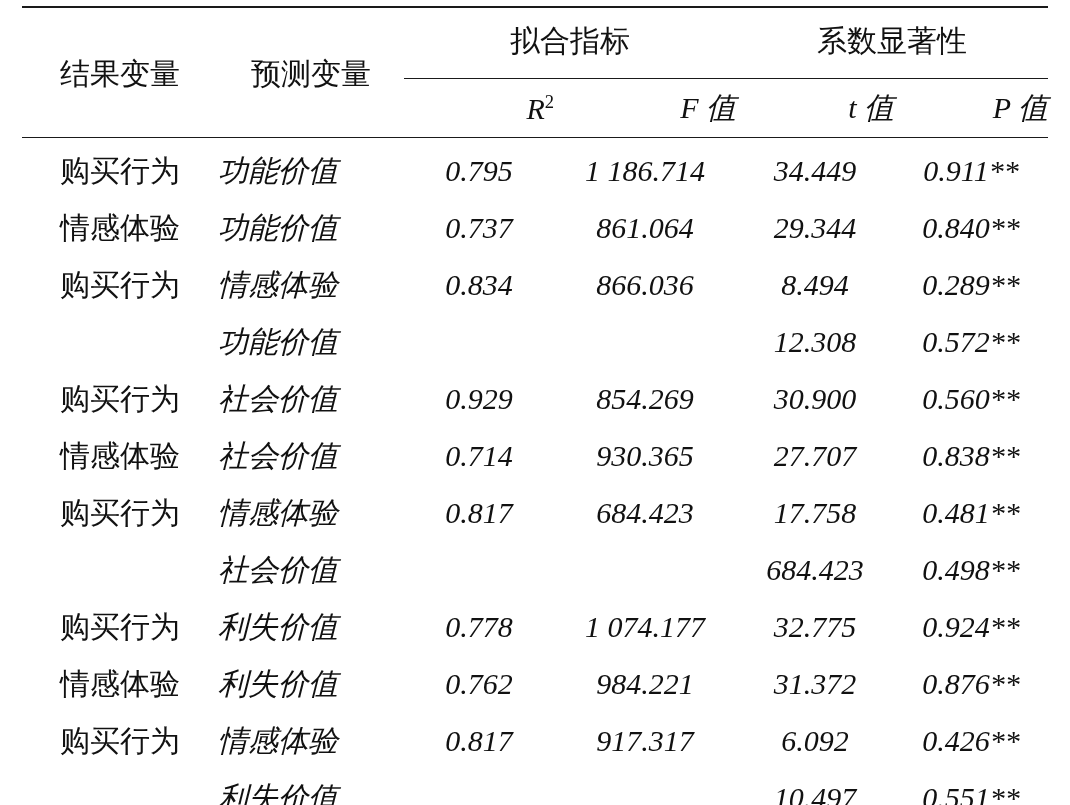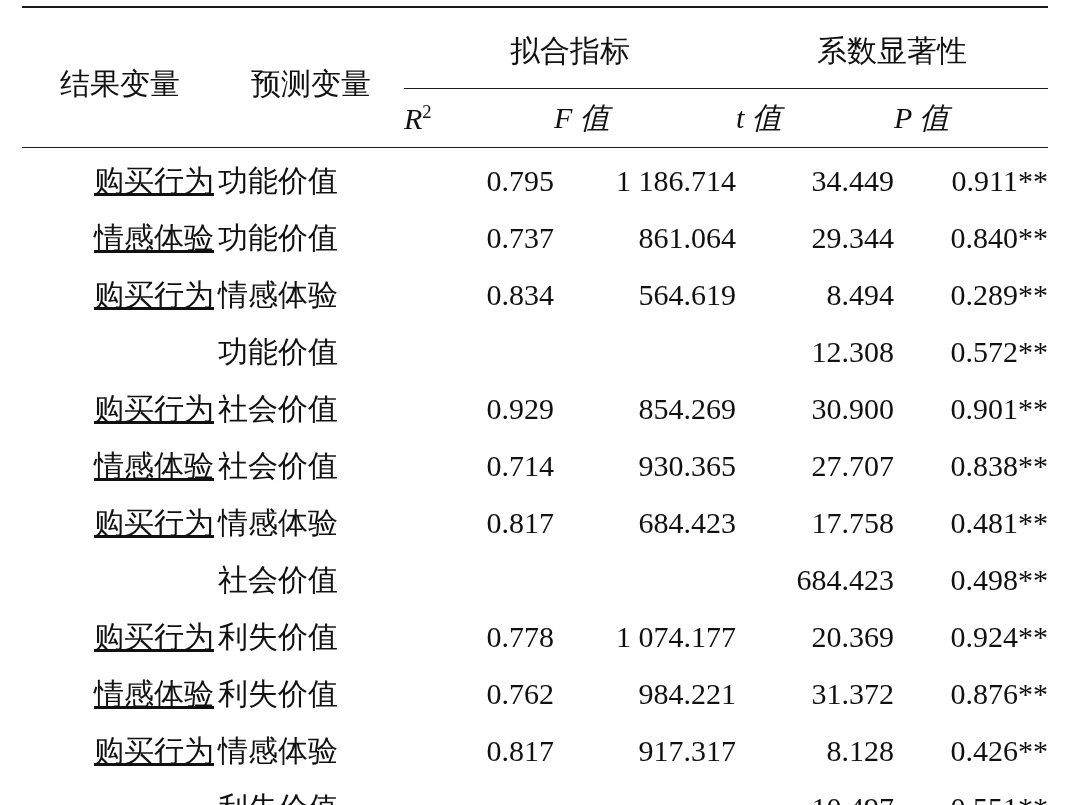--- a/index.html
+++ b/index.html
@@ -46,21 +46,21 @@
   th, td {
     font-weight: normal;
     font-size: 30px;
     line-height: 1.0;
     padding: 0;
     vertical-align: middle;
   }
 
   .hdr-row-1 th {
     height: 62px;
-    padding-top: 12px;
+    padding-top: 2px;
     text-align: center;
   }
   .hdr-row-2 th {
     height: 58px;
   }
 
   .span-head {
     text-align: center;
     border-bottom: 1.6px solid #1a1a1a;
     padding-bottom: 6px;
@@ -68,48 +68,49 @@
   .span-head .sp-inner {
     display: block;
     padding: 0 6px;
   }
   .rowspan-head {
     text-align: left;
     padding-left: 4px;
     vertical-align: middle;
   }
   .sub-head {
-    text-align: left;
+    text-align: right;
   }
   .sub-head .ital {
     font-style: italic;
   }
   .sup {
     font-size: 0.62em;
     vertical-align: super;
     font-style: normal;
   }
 
   tbody tr td {
     height: 57px;
   }
   tbody tr.first-body td {
     padding-top: 4px;
   }
   td.col-outcome {
-    text-align: right;
+    text-align: center;
     padding-left: 4px;
-    text-decoration: underline;
   }
   td.col-pred {
     text-align: left;
     padding-left: 4px;
+    font-style: italic;
   }
   td.num {
-    text-align: right;
+    text-align: center;
+    font-style: italic;
   }
 </style>
 </head>
 <body>
 
 <div class="sheet">
   <table class="stats">
     <colgroup>
       <col class="c-outcome">
       <col class="c-pred">
@@ -150,39 +151,39 @@
         <td class="col-pred">功能价值</td>
         <td class="num">0.737</td>
         <td class="num">861.064</td>
         <td class="num">29.344</td>
         <td class="num">0.840**</td>
       </tr>
       <tr>
         <td class="col-outcome">购买行为</td>
         <td class="col-pred">情感体验</td>
         <td class="num">0.834</td>
-        <td class="num">564.619</td>
+        <td class="num">866.036</td>
         <td class="num">8.494</td>
         <td class="num">0.289**</td>
       </tr>
       <tr>
         <td class="col-outcome"></td>
         <td class="col-pred">功能价值</td>
         <td class="num"></td>
         <td class="num"></td>
         <td class="num">12.308</td>
         <td class="num">0.572**</td>
       </tr>
       <tr>
         <td class="col-outcome">购买行为</td>
         <td class="col-pred">社会价值</td>
         <td class="num">0.929</td>
         <td class="num">854.269</td>
         <td class="num">30.900</td>
-        <td class="num">0.901**</td>
+        <td class="num">0.560**</td>
       </tr>
       <tr>
         <td class="col-outcome">情感体验</td>
         <td class="col-pred">社会价值</td>
         <td class="num">0.714</td>
         <td class="num">930.365</td>
         <td class="num">27.707</td>
         <td class="num">0.838**</td>
       </tr>
       <tr>
@@ -199,37 +200,37 @@
         <td class="num"></td>
         <td class="num"></td>
         <td class="num">684.423</td>
         <td class="num">0.498**</td>
       </tr>
       <tr>
         <td class="col-outcome">购买行为</td>
         <td class="col-pred">利失价值</td>
         <td class="num">0.778</td>
         <td class="num">1 074.177</td>
-        <td class="num">20.369</td>
+        <td class="num">32.775</td>
         <td class="num">0.924**</td>
       </tr>
       <tr>
         <td class="col-outcome">情感体验</td>
         <td class="col-pred">利失价值</td>
         <td class="num">0.762</td>
         <td class="num">984.221</td>
         <td class="num">31.372</td>
         <td class="num">0.876**</td>
       </tr>
       <tr>
         <td class="col-outcome">购买行为</td>
         <td class="col-pred">情感体验</td>
         <td class="num">0.817</td>
         <td class="num">917.317</td>
-        <td class="num">8.128</td>
+        <td class="num">6.092</td>
         <td class="num">0.426**</td>
       </tr>
       <tr class="rule-bottom-line">
         <td class="col-outcome"></td>
         <td class="col-pred">利失价值</td>
         <td class="num"></td>
         <td class="num"></td>
         <td class="num">10.497</td>
         <td class="num">0.551**</td>
       </tr>

